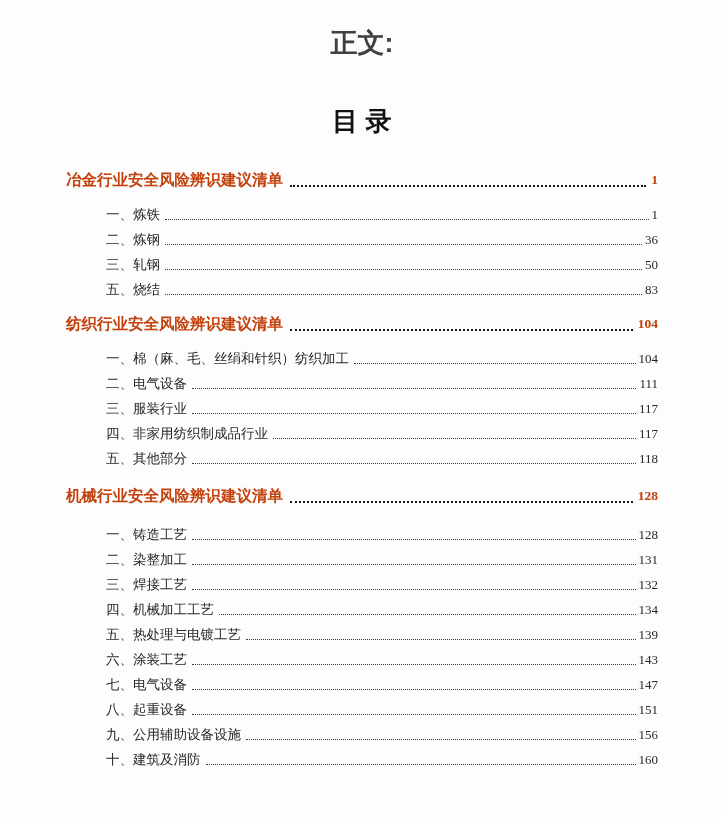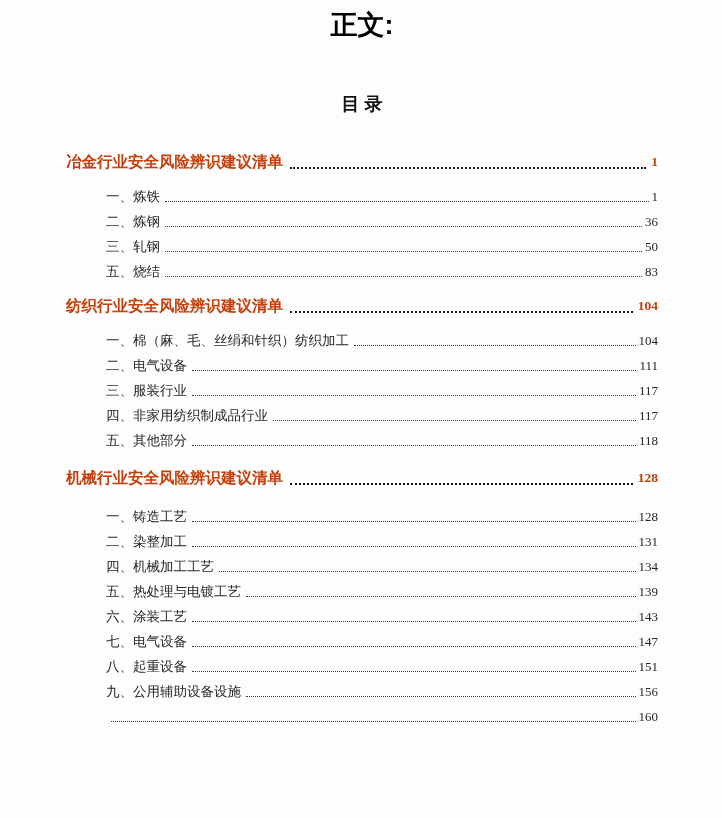--- a/index.html
+++ b/index.html
@@ -14,28 +14,28 @@
     overflow: hidden;
     font-family: "Liberation Serif", "DejaVu Serif", serif;
     color: #222222;
   }
   .main-title {
     text-align: center;
     font-family: "Liberation Sans", "DejaVu Sans", sans-serif;
     font-weight: 700;
     font-size: 27px;
     line-height: 30px;
-    color: #000000;
-    margin-top: 0;
+    color: #404040;
+    margin-top: 18px;
   }
   .toc-title {
     text-align: center;
     font-family: "Liberation Serif", "DejaVu Serif", serif;
     font-weight: 700;
-    font-size: 18px;
+    font-size: 26px;
     line-height: 30px;
     color: #111111;
     margin-top: 49px;
     letter-spacing: 0.28em;
     padding-left: 0.28em;
   }
   .toc { margin-top: 30px; }
   .toc-section + .toc-section { margin-top: 9px; }
   .toc-section.last { margin-top: 12px; }
 
@@ -166,20 +166,25 @@
             <span class="label">一、铸造工艺</span>
             <span class="dots"></span>
             <span class="pg">128</span>
           </div>
           <div class="row item">
             <span class="label">二、染整加工</span>
             <span class="dots"></span>
             <span class="pg">131</span>
           </div>
           <div class="row item">
+            <span class="label">三、焊接工艺</span>
+            <span class="dots"></span>
+            <span class="pg">132</span>
+          </div>
+          <div class="row item">
             <span class="label">四、机械加工工艺</span>
             <span class="dots"></span>
             <span class="pg">134</span>
           </div>
           <div class="row item">
             <span class="label">五、热处理与电镀工艺</span>
             <span class="dots"></span>
             <span class="pg">139</span>
           </div>
           <div class="row item">
@@ -196,19 +201,20 @@
             <span class="label">八、起重设备</span>
             <span class="dots"></span>
             <span class="pg">151</span>
           </div>
           <div class="row item">
             <span class="label">九、公用辅助设备设施</span>
             <span class="dots"></span>
             <span class="pg">156</span>
           </div>
           <div class="row item">
+            <span class="label">十、建筑及消防</span>
             <span class="dots"></span>
             <span class="pg">160</span>
           </div>
         </div>
       </section>
     </div>
 </div>
 
 </body></html>

